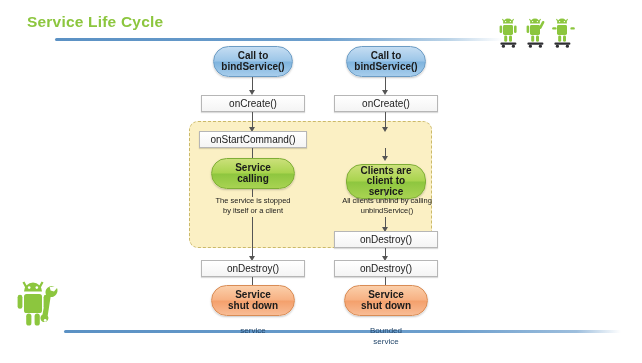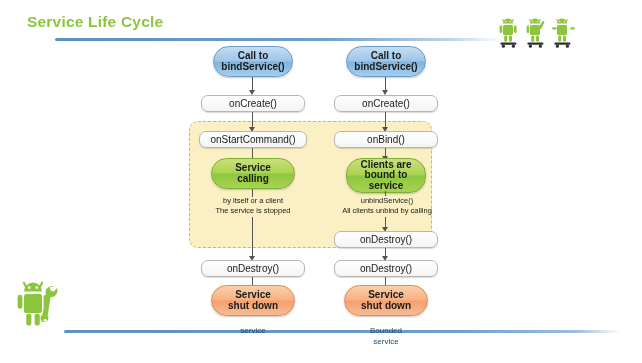--- a/index.html
+++ b/index.html
@@ -114,21 +114,21 @@
     background: linear-gradient(to bottom, #cbe07a 0%, #a9d44e 48%, #8ec63f 52%, #a8d352 100%);
     border: 1px solid #7fae36;
   }
   .pill.orange {
     background: linear-gradient(to bottom, #fbcfaa 0%, #f7b183 48%, #f4a06c 52%, #f8bc95 100%);
     border: 1px solid #d98c55;
   }
   .box {
     background: linear-gradient(to bottom, #ffffff 0%, #f4f4f4 100%);
     border: 1px solid #b6b6b6;
-    border-radius: 7px;
+    border-radius: 0;
     line-height: 10px;
     box-shadow: 0 1px 1px rgba(0,0,0,0.14);
   }
   .note {
     position: absolute;
     text-align: center;
     font-size: 7.5px;
     line-height: 10px;
     color: #1a1a1a;
   }
@@ -259,22 +259,22 @@
 
   <div class="node pill green" style="left:211px; top:158px; width:84px; height:31px;">
     <div>
       <div>Service</div>
       <div>calling</div>
     </div>
   </div>
   <div class="conn" style="left:252px; top:189px; height:8px;"></div>
 
   <div class="note" style="left:192px; top:196px; width:122px;">
+    <div>The service is stopped</div>
     <div>by itself or a client</div>
-    <div>The service is stopped</div>
   </div>
   <div class="conn" style="left:252px; top:217px; height:40px;"></div>
   <div class="arrowhead" style="left:249px; top:256px;"></div>
 
   <div class="node box" style="left:201px; top:260px; width:104px; height:17px;">onDestroy()</div>
   <div class="conn" style="left:252px; top:277px; height:9px;"></div>
   <div class="arrowhead" style="left:249px; top:285px;"></div>
 
   <div class="node pill orange" style="left:211px; top:285px; width:84px; height:31px;">
     <div>
@@ -293,36 +293,35 @@
       <div>bindService()</div>
     </div>
   </div>
   <div class="conn" style="left:385px; top:77px; height:14px;"></div>
   <div class="arrowhead" style="left:382px; top:90px;"></div>
 
   <div class="node box" style="left:334px; top:95px; width:104px; height:17px;">onCreate()</div>
   <div class="conn" style="left:385px; top:112px; height:16px;"></div>
   <div class="arrowhead" style="left:382px; top:127px;"></div>
 
-  <div class="node box" style="left:334px; top:131px; width:104px; height:17px;">onBind()</div>
   <div class="conn" style="left:385px; top:148px; height:9px;"></div>
   <div class="arrowhead" style="left:382px; top:156px;"></div>
 
-  <div class="node pill green" style="left:346px; top:158px; width:80px; height:35px;">
+  <div class="node pill green" style="left:346px; top:164px; width:80px; height:35px;">
     <div>
       <div>Clients are</div>
-      <div>bound to</div>
+      <div>client to</div>
       <div>service</div>
     </div>
   </div>
   <div class="conn" style="left:385px; top:191px; height:5px;"></div>
 
   <div class="note" style="left:324px; top:196px; width:126px;">
+    <div>All clients unbind by calling</div>
     <div>unbindService()</div>
-    <div>All clients unbind by calling</div>
   </div>
   <div class="conn" style="left:385px; top:217px; height:11px;"></div>
   <div class="arrowhead" style="left:382px; top:227px;"></div>
 
   <div class="node box" style="left:334px; top:231px; width:104px; height:17px;">onDestroy()</div>
   <div class="conn" style="left:385px; top:248px; height:9px;"></div>
   <div class="arrowhead" style="left:382px; top:256px;"></div>
 
   <div class="node box" style="left:334px; top:260px; width:104px; height:17px;">onDestroy()</div>
   <div class="conn" style="left:385px; top:277px; height:9px;"></div>

